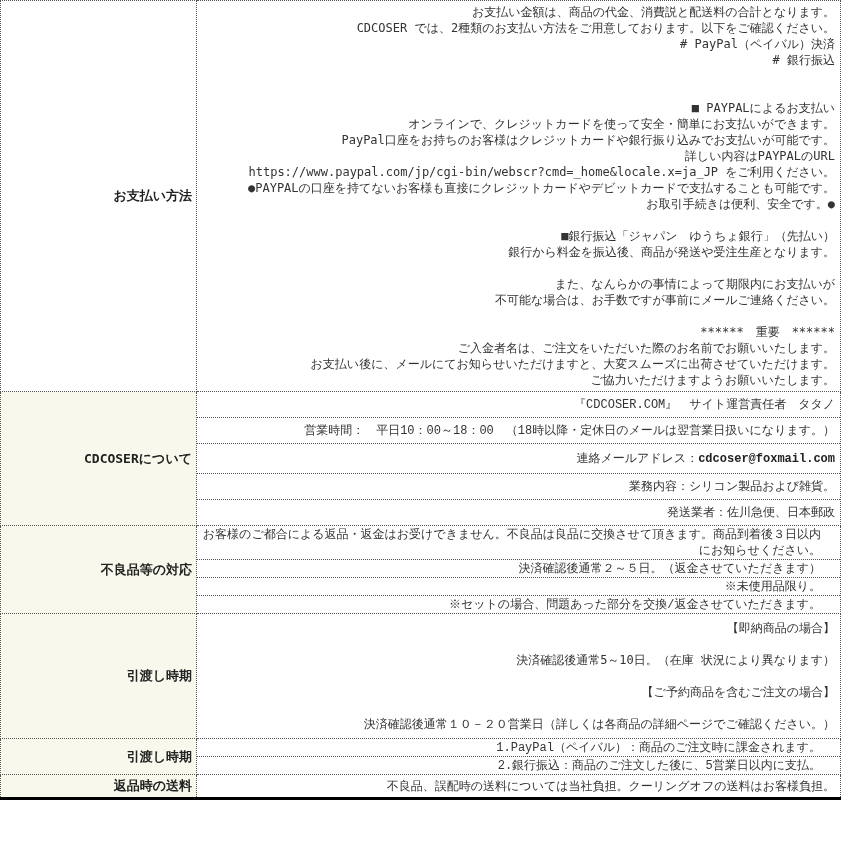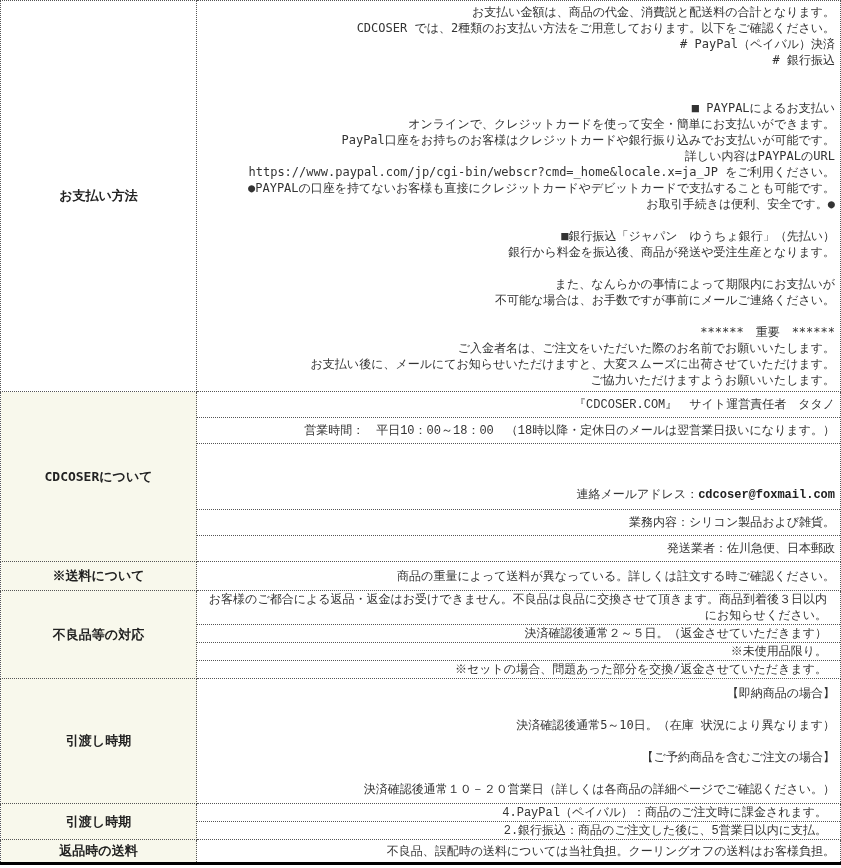--- a/index.html
+++ b/index.html
@@ -22,43 +22,42 @@
     vertical-align:top;
     padding:0;
     text-align:right;
   }
   th.rowlabel{
     width:194px;
     background:#f8f8ec;
     font-weight:bold;
     font-size:13px;
     color:#222;
-    text-align:center;
     vertical-align:middle;
     padding:2px 4px;
   }
   th.rowlabel.first{background:#ffffff;}
   td.content{
     padding:3px 5px;
     line-height:16px;
     white-space:pre-line;
     word-break:break-all;
   }
   td.content.spaced{padding:6px 5px;}
   td.subcells{padding:0;}
   .subrow{
     border-bottom:1px dotted #555;
     padding:5px 5px 4px 5px;
     line-height:16px;
     word-break:break-all;
     font-family:Liberation Mono, monospace;
   }
   .subrow:last-child{border-bottom:none;}
-  .subrow.tight{padding:1px 13px 0 5px;}
-  .subrow.email-row{padding:7px 5px 6px 9px;margin-top:36px;}
+  .subrow.tight{padding:1px 19px 0 5px;}
+  .subrow.email-row{padding:7px 5px 6px 9px;}
   .subrow b{font-weight:bold;color:#222;}
 </style>
 </head>
 <body>
 
 <table class="policy">
   <colgroup>
     <col style="width:196px">
     <col>
   </colgroup>
@@ -97,24 +96,20 @@
       <td class="subcells">
         <div class="subrow">『CDCOSER.COM』　サイト運営責任者　タタノ</div>
         <div class="subrow">営業時間：　平日10：00～18：00　（18時以降・定休日のメールは翌営業日扱いになります。）</div>
         <div class="subrow email-row"><span>連絡メールアドレス：</span><b>cdcoser@foxmail.com</b></div>
         <div class="subrow">業務内容：シリコン製品および雑貨。</div>
         <div class="subrow">発送業者：佐川急便、日本郵政</div>
       </td>
     </tr>
 
 
-    <tr>
-      <th class="rowlabel">※送料について</th>
-      <td class="content spaced">商品の重量によって送料が異なっている。詳しくは註文する時ご確認ください。</td>
-    </tr>
 
     <tr>
       <th class="rowlabel">不良品等の対応</th>
       <td class="subcells">
         <div class="subrow tight">お客様のご都合による返品・返金はお受けできません。不良品は良品に交換させて頂きます。商品到着後３日以内にお知らせください。</div>
         <div class="subrow tight">決済確認後通常２～５日。（返金させていただきます）</div>
         <div class="subrow tight">※未使用品限り。</div>
         <div class="subrow tight">※セットの場合、問題あった部分を交換/返金させていただきます。</div>
       </td>
     </tr>
@@ -126,21 +121,21 @@
 決済確認後通常5～10日。（在庫 状況により異なります）
 
 【ご予約商品を含むご注文の場合】
 
 決済確認後通常１０－２０営業日（詳しくは各商品の詳細ページでご確認ください。）</td>
     </tr>
 
     <tr>
       <th class="rowlabel">引渡し時期</th>
       <td class="subcells">
-        <div class="subrow tight">4.PayPal（ペイバル）：商品のご注文時に課金されます。</div>
+        <div class="subrow tight">1.PayPal（ペイバル）：商品のご注文時に課金されます。</div>
         <div class="subrow tight">2.銀行振込：商品のご注文した後に、5営業日以内に支払。</div>
       </td>
     </tr>
 
 
     <tr>
       <th class="rowlabel">返品時の送料</th>
       <td class="content">不良品、誤配時の送料については当社負担。クーリングオフの送料はお客様負担。</td>
     </tr>
 

